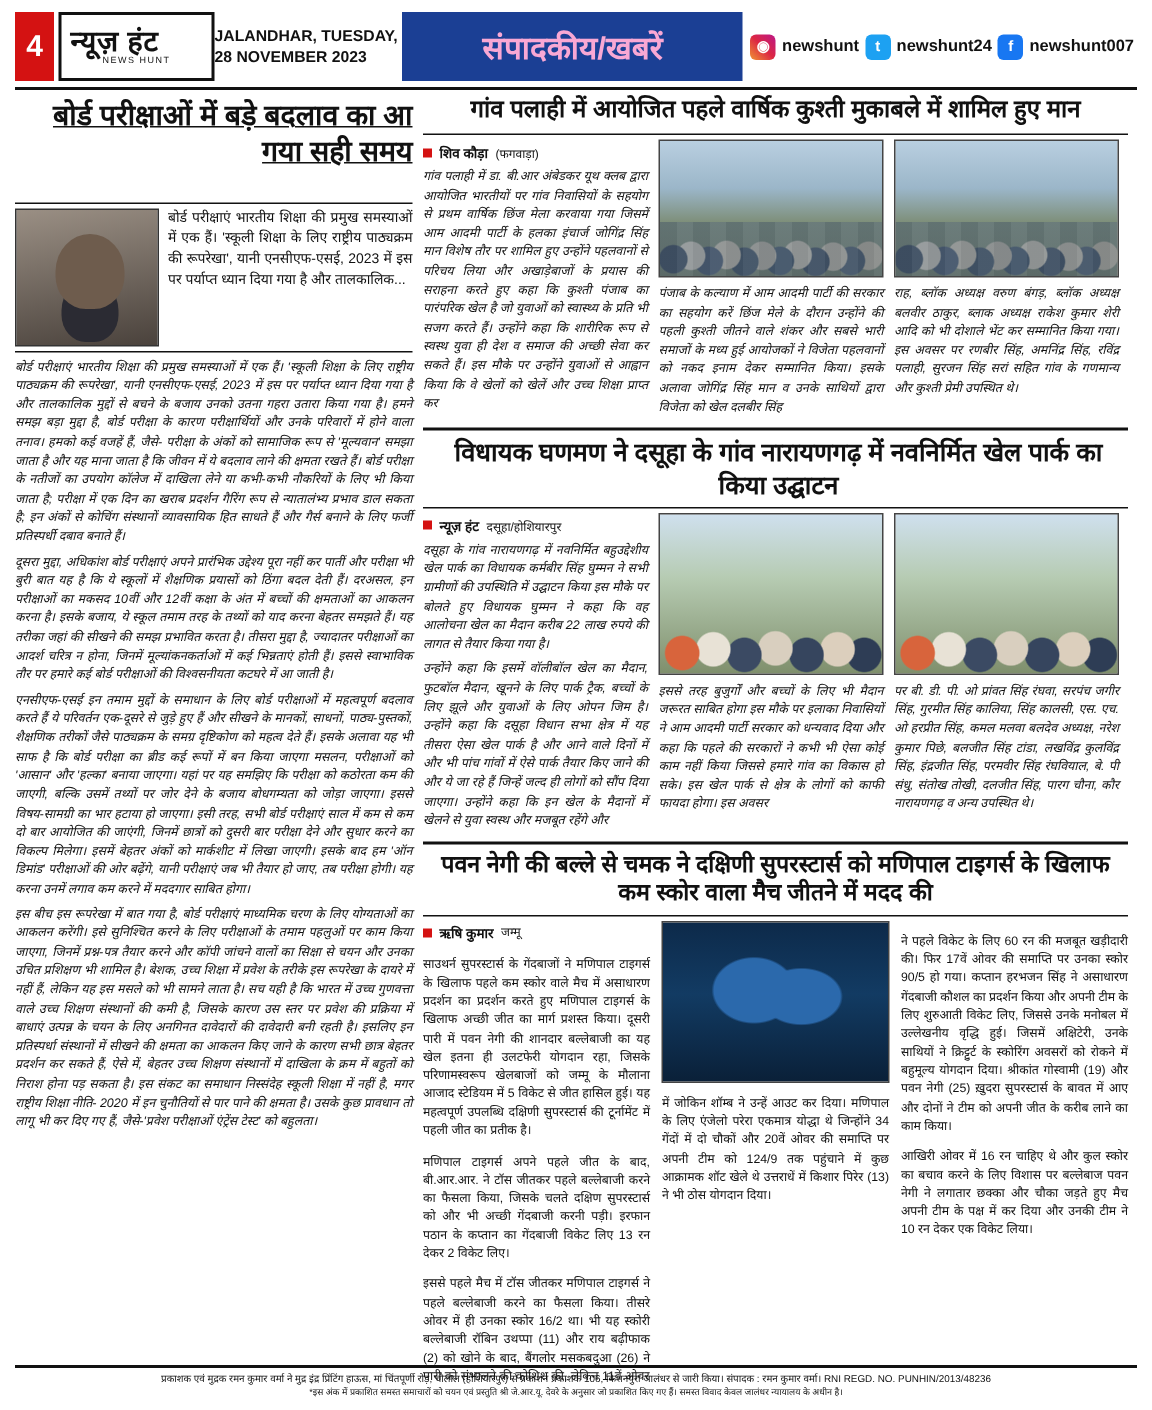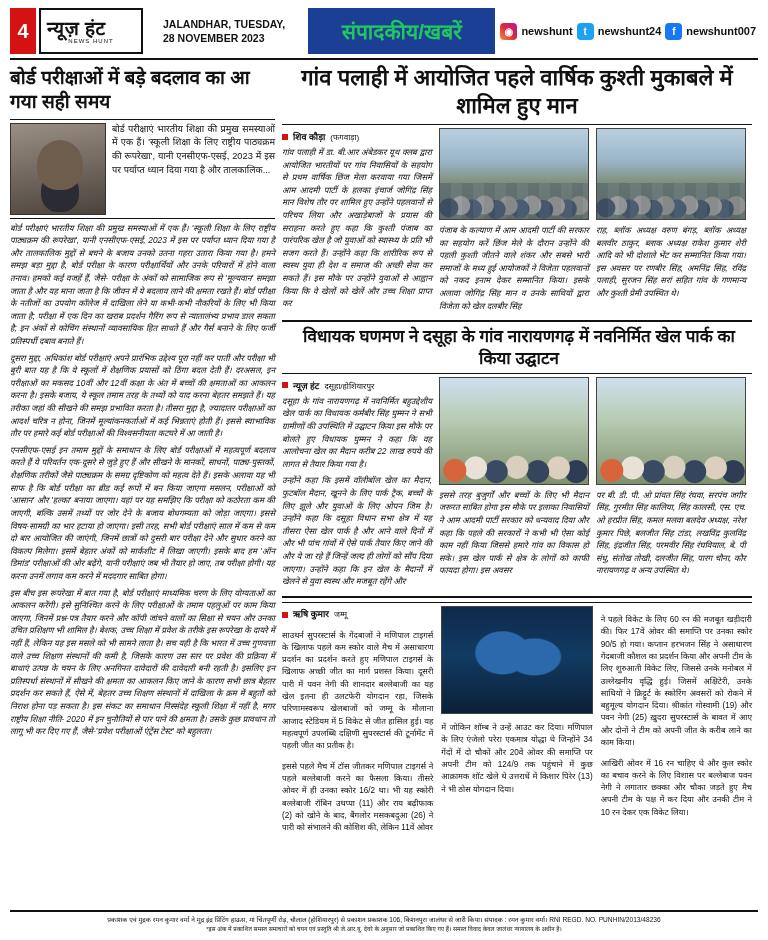--- a/index.html
+++ b/index.html
@@ -40,30 +40,30 @@
     min-width: 104px;
   }
   .logo-text {
     font-size: 19px; font-weight: bold; letter-spacing: 0.5px;
     line-height: 1;
   }
   .logo-sub {
     font-size: 6px; text-align: center; letter-spacing: 1px;
   }
   .dateline {
-    padding: 4px 20px;
+    padding: 4px 0;
     font-size: 10.5px; font-weight: bold; line-height: 1.35;
     display: flex; flex-direction: column; justify-content: center;
     color: #111;
     min-width: 110px;
   }
   .section-banner {
     flex: 1;
     background: #1b3f94;
-    color: #22c55e;
+    color: #f9a8d4;
     display: flex; align-items: center; justify-content: center;
     font-size: 21px; font-weight: bold;
     margin: 0 3px;
   }
   .social {
     display: flex; align-items: center; gap: 4px;
     padding: 0 2px;
   }
   .sicon {
     width: 17px; height: 17px; border-radius: 4px;
@@ -81,24 +81,24 @@
   .columns { display: flex; gap: 7px; }
   .col-left { width: 265px; }
   .col-right { width: 470px; }
 
   .hl {
     font-weight: bold;
     line-height: 1.25;
     color: #111;
   }
   .headline-left {
-    font-size: 19px; text-align: left; margin: 2px 0 5px 0;
+    font-size: 19px; text-align: right; margin: 2px 0 21px 0; text-decoration: underline;
   }
   .headline-right {
-    font-size: 22px; text-align: center; margin: 0 0 5px 0;
+    font-size: 16px; text-align: center; margin: 0 0 5px 0;
   }
   .thinline { border-top: 1px solid #111; margin: 3px 0; }
   .thickline { border-top: 2px solid #111; margin: 4px 0; }
 
   
   .editor-block { display: flex; gap: 6px; margin-bottom: 3px; }
   .editor-photo {
     width: 96px; height: 92px;
     background: linear-gradient(170deg,#9a8f84,#4a423c);
     border: 1px solid #333;
@@ -322,29 +322,31 @@
         <div style="width:150px;">
           <div class="photo parkphoto" style="height:108px; margin-bottom:4px;"></div>
           <div class="body-text">
             <p>पर बी. डी. पी. ओ प्रांवत सिंह रंघवा, सरपंच जगीर सिंह, गुरमीत सिंह कालिया, सिंह कालसी, एस. एच. ओ हरप्रीत सिंह, कमल मलवा बलदेव अध्यक्ष, नरेश कुमार पिछे, बलजीत सिंह टांडा, लखविंद्र कुलविंद्र सिंह, इंद्रजीत सिंह, परमवीर सिंह रंघवियाल, बे. पी संधु, संतोख तोखी, दलजीत सिंह, पारग चौना, कौर नारायणगढ़ व अन्य उपस्थित थे।</p>
           </div>
         </div>
       </div>
 
       <div class="thickline"></div>
 
+      <div class="hl lower-head">पवन नेगी की बल्ले से चमक ने दक्षिणी सुपरस्टार्स को मणिपाल टाइगर्स के खिलाफ कम स्कोर वाला मैच जीतने में मदद की</div>
       <div class="thinline"></div>
       <div class="three-col">
         <div class="tc">
           <div class="byline">
             <span class="dot"></span>
             <span>ऋषि कुमार</span>
             <span class="place">जम्मू</span>
           </div>
           <p>साउथर्न सुपरस्टार्स के गेंदबाजों ने मणिपाल टाइगर्स के खिलाफ पहले कम स्कोर वाले मैच में असाधारण प्रदर्शन का प्रदर्शन करते हुए मणिपाल टाइगर्स के खिलाफ अच्छी जीत का मार्ग प्रशस्त किया। दूसरी पारी में पवन नेगी की शानदार बल्लेबाजी का यह खेल इतना ही उलटफेरी योगदान रहा, जिसके परिणामस्वरूप खेलबाजों को जम्मू के मौलाना आजाद स्टेडियम में 5 विकेट से जीत हासिल हुई। यह महत्वपूर्ण उपलब्धि दक्षिणी सुपरस्टार्स की टूर्नामेंट में पहली जीत का प्रतीक है।</p>
+          <p>मणिपाल टाइगर्स अपने पहले जीत के बाद, बी.आर.आर. ने टॉस जीतकर पहले बल्लेबाजी करने का फैसला किया, जिसके चलते दक्षिण सुपरस्टार्स को और भी अच्छी गेंदबाजी करनी पड़ी। इरफान पठान के कप्तान का गेंदबाजी विकेट लिए 13 रन देकर 2 विकेट लिए।</p>
           <p>इससे पहले मैच में टॉस जीतकर मणिपाल टाइगर्स ने पहले बल्लेबाजी करने का फैसला किया। तीसरे ओवर में ही उनका स्कोर 16/2 था। भी यह स्कोरी बल्लेबाजी रॉबिन उथप्पा (11) और राय बढ़ीफाक (2) को खोने के बाद, बैंगलोर मसकबदुआ (26) ने पारी को संभालने की कोशिश की, लेकिन 11वें ओवर</p>
         </div>
         <div class="tc">
           <div class="photo sportsphoto" style="height:108px; margin-bottom:4px;"></div>
           <p>में जोकिन शॉम्ब ने उन्हें आउट कर दिया। मणिपाल के लिए एंजेलो परेरा एकमात्र योद्धा थे जिन्होंने 34 गेंदों में दो चौकों और 20वें ओवर की समाप्ति पर अपनी टीम को 124/9 तक पहुंचाने में कुछ आक्रामक शॉट खेले थे उत्तराधें में किशार पिरेर (13) ने भी ठोस योगदान दिया।</p>
         </div>
         <div class="tc">
           <p>ने पहले विकेट के लिए 60 रन की मजबूत खड़ीदारी की। फिर 17वें ओवर की समाप्ति पर उनका स्कोर 90/5 हो गया। कप्तान हरभजन सिंह ने असाधारण गेंदबाजी कौशल का प्रदर्शन किया और अपनी टीम के लिए शुरुआती विकेट लिए, जिससे उनके मनोबल में उल्लेखनीय वृद्धि हुई। जिसमें अक्षिटेरी, उनके साथियों ने क्रिट्टुर्ट के स्कोरिंग अवसरों को रोकने में बहुमूल्य योगदान दिया। श्रीकांत गोस्वामी (19) और पवन नेगी (25) ख़ुदरा सुपरस्टार्स के बावत में आए और दोनों ने टीम को अपनी जीत के करीब लाने का काम किया।</p>
           <p>आखिरी ओवर में 16 रन चाहिए थे और कुल स्कोर का बचाव करने के लिए विशास पर बल्लेबाज पवन नेगी ने लगातार छक्का और चौका जड़ते हुए मैच अपनी टीम के पक्ष में कर दिया और उनकी टीम ने 10 रन देकर एक विकेट लिया।</p>
         </div>

